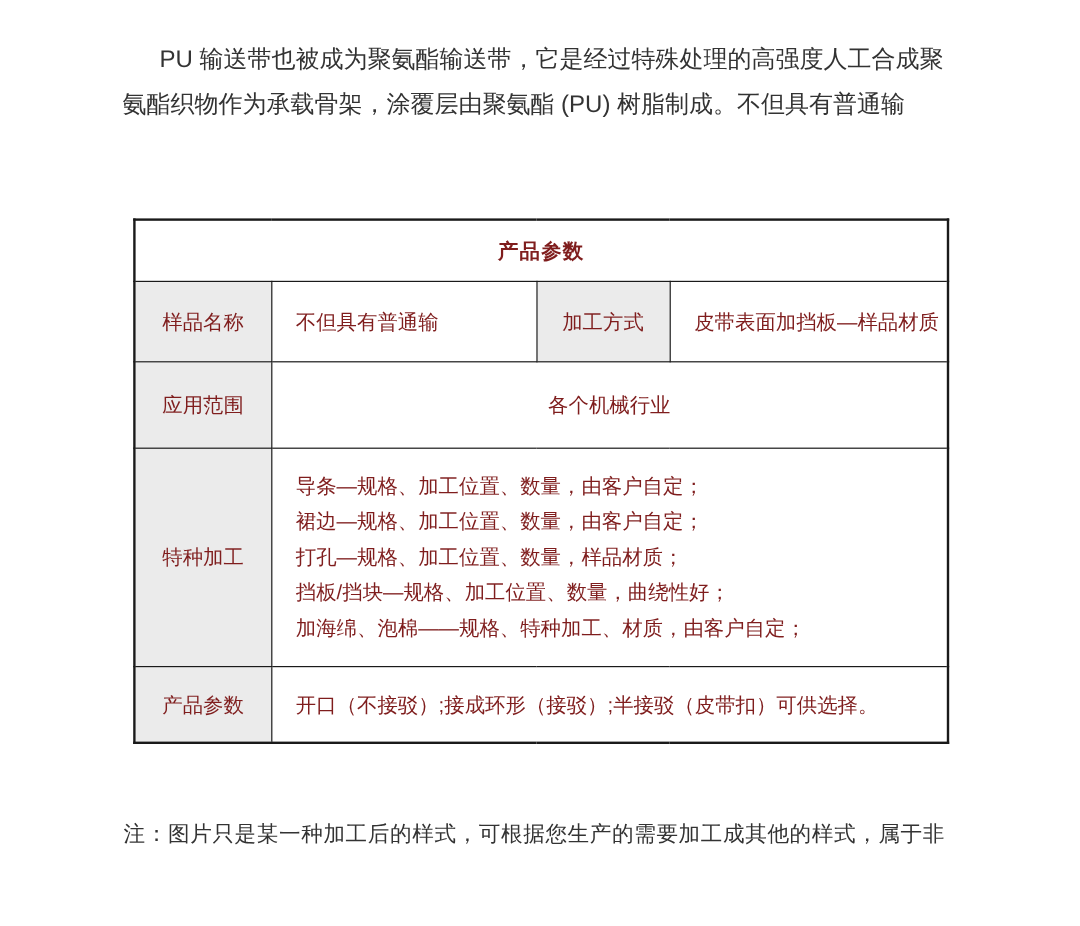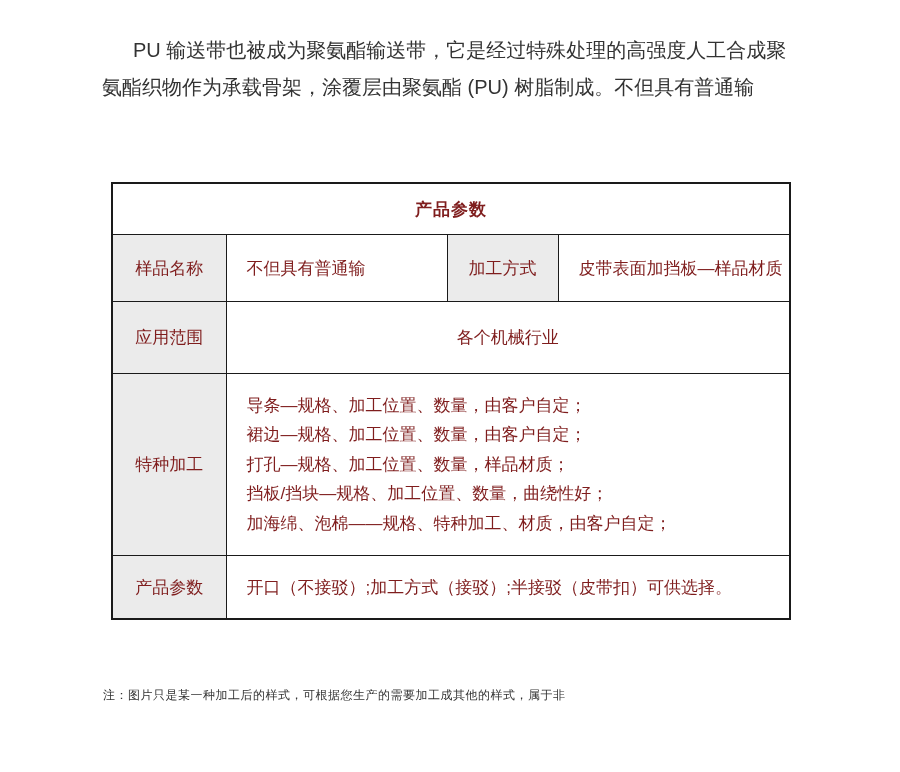--- a/index.html
+++ b/index.html
@@ -82,21 +82,21 @@
   }
   
   .note {
     position: absolute;
     left: 103px;
     top: 681px;
   }
   .note-line {
     white-space: nowrap;
     line-height: 28px;
-    font-size: 12px;
+    font-size: 18px;
     letter-spacing: 0.5px;
     color: #333333;
   }
 </style>
 </head>
 <body>
 
 <div class="page">
 
   <div class="intro">
@@ -130,21 +130,21 @@
         <td class="value" colspan="3">
           <div class="spec-line">导条—规格、加工位置、数量，由客户自定；</div>
           <div class="spec-line">裙边—规格、加工位置、数量，由客户自定；</div>
           <div class="spec-line">打孔—规格、加工位置、数量，样品材质；</div>
           <div class="spec-line">挡板/挡块—规格、加工位置、数量，曲绕性好；</div>
           <div class="spec-line">加海绵、泡棉——规格、特种加工、材质，由客户自定；</div>
         </td>
       </tr>
       <tr class="r5">
         <td class="label">产品参数</td>
-        <td class="value" colspan="3">开口（不接驳）;加工方式（接驳）;半接驳（皮带扣）可供选择。</td>
+        <td class="value" colspan="3">开口（不接驳）;接成环形（接驳）;半接驳（皮带扣）可供选择。</td>
       </tr>
     </tbody>
   </table>
 
   <div class="note">
     <div class="note-line">注：图片只是某一种加工后的样式，可根据您生产的需要加工成其他的样式，属于非</div>
   </div>
 
 </div>
 

